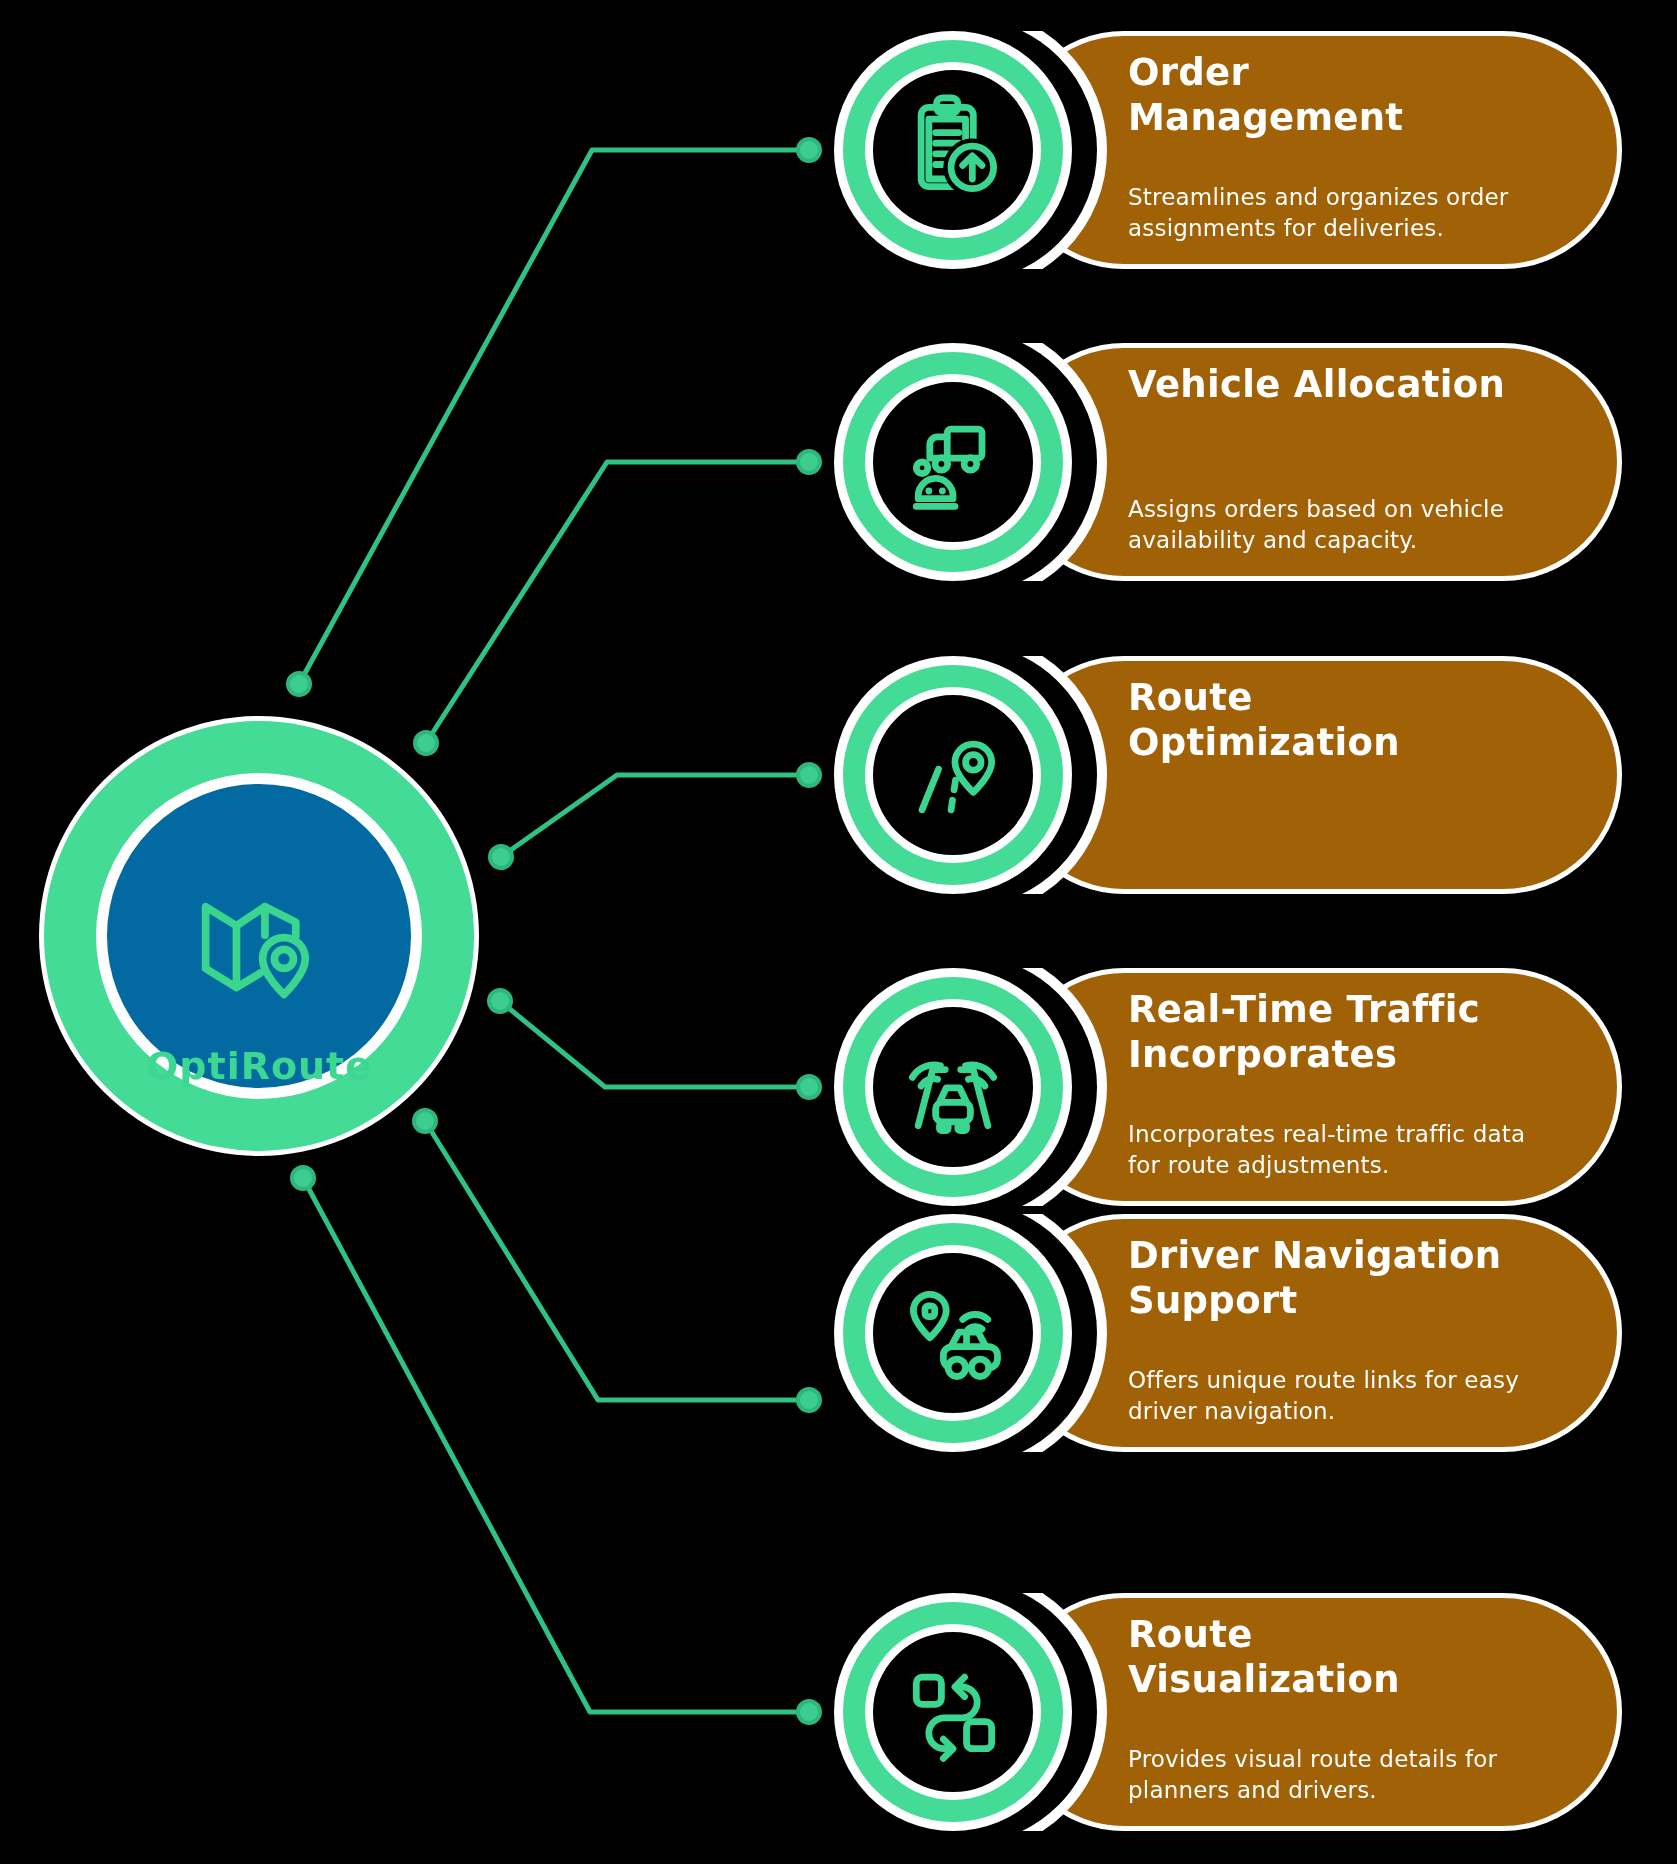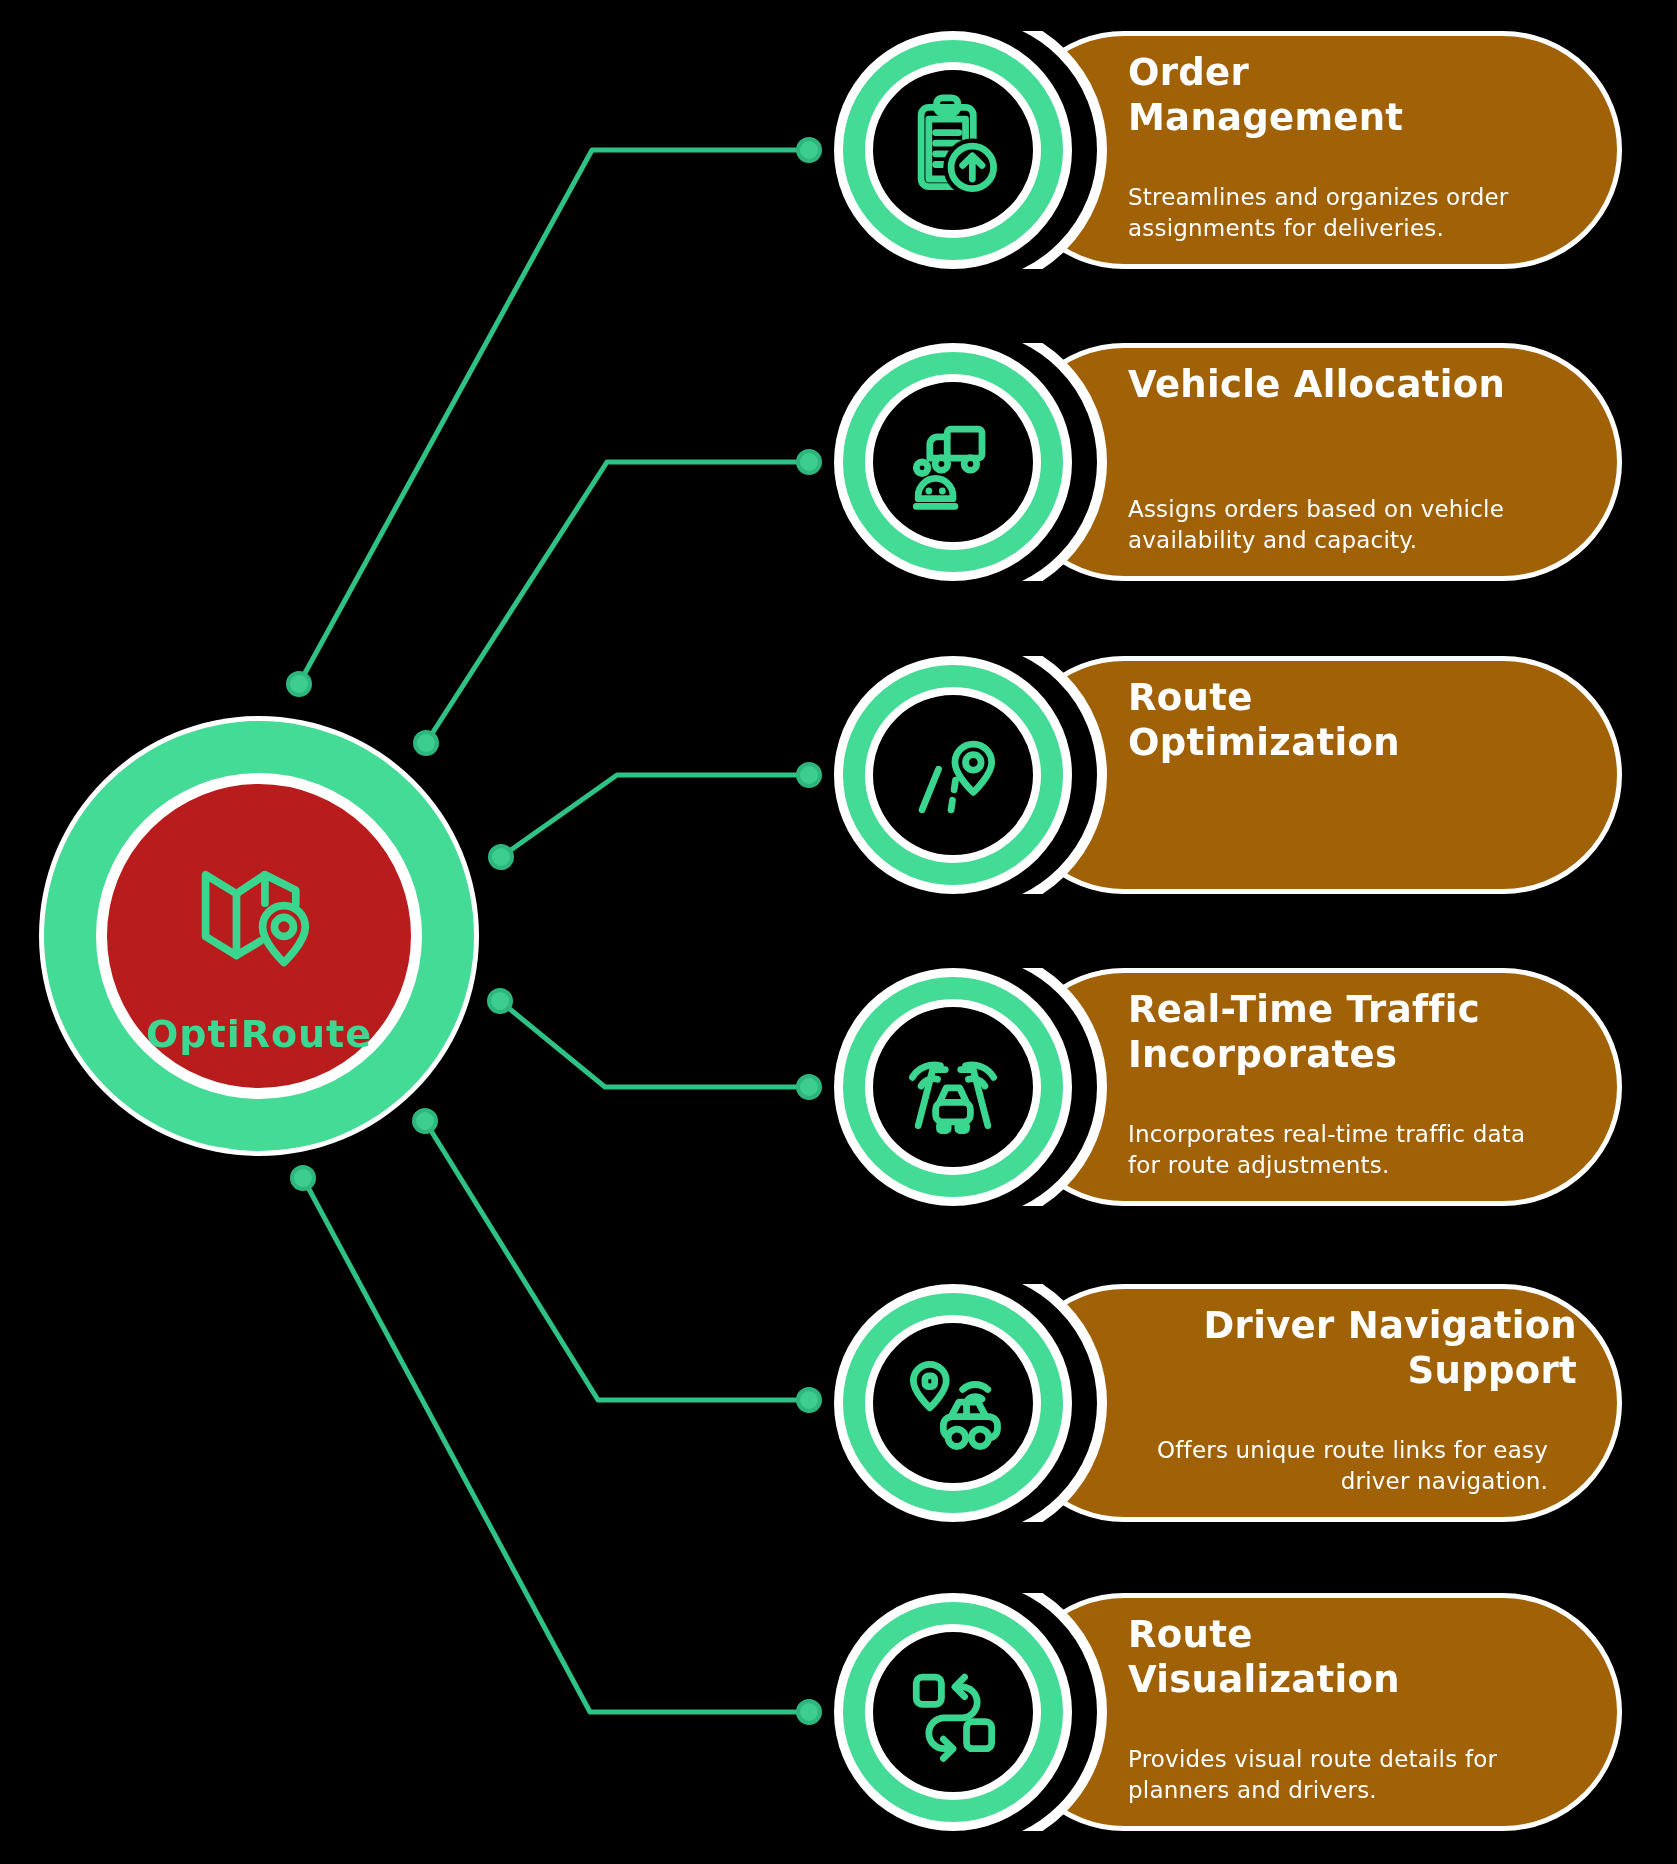--- a/index.html
+++ b/index.html
@@ -5,23 +5,23 @@
   html,body { margin:0; padding:0; background:#000; }
   .canvas {
     position:relative; width:1677px; height:1864px; background:#000;
     font-family:"DejaVu Sans","Liberation Sans",sans-serif; overflow:hidden;
   }
   svg.connectors { position:absolute; left:0; top:0; z-index:0; }
 
   
   .hub { position:absolute; left:44px; top:721px; width:430px; height:430px;
          border-radius:50%; background:#43DB96; box-shadow:0 0 0 5px #fff; z-index:2; }
-  .hub-inner { position:absolute; inset:52px; border-radius:50%; background:#b91c1c;
+  .hub-inner { position:absolute; inset:52px; border-radius:50%; background:#0369a1;
          border:11px solid #fff; box-sizing:border-box; display:flex; flex-direction:column;
-         align-items:center; justify-content:center; padding-top:16px; }
+         align-items:center; justify-content:flex-end; padding-top:16px; }
   .hub-icon { width:178px; height:178px; color:#3AD68F; }
   .hub-label { margin-top:2px; color:#3CD792; font-size:38px; font-weight:bold; letter-spacing:1px; }
 
   
   .row { position:absolute; left:0; width:1677px; height:238px; z-index:1; }
   .card { position:absolute; left:1005px; top:0; width:617px; height:238px; box-sizing:border-box;
           background:#a16207; border:5px solid #fff; border-radius:119px;
           display:flex; flex-direction:column; justify-content:space-between;
           padding:14px 40px 20px 118px; z-index:1; }
   .card-title { color:#fff; font-size:37px; font-weight:bold; line-height:1.22;
@@ -167,21 +167,21 @@
               <rect x="65" y="98" width="9" height="7" rx="2"></rect>
               <path d="M18,50 a26,26 0 0 1 29,-12"></path>
               <path d="M27,59 a15,15 0 0 1 17,-7"></path>
               <path d="M102,50 a26,26 0 0 0 -29,-12"></path>
               <path d="M93,59 a15,15 0 0 0 -17,-7"></path>
             </svg>
           </div>
       </div>
     </div>
 
-    <div class="row" style="top: 1284px; text-align: right;">
+    <div class="row" style="top: 1214px;">
       <div class="card">
         <div class="card-title">Driver Navigation
 Support</div>
         <div class="card-desc">Offers unique route links for easy driver navigation.</div>
       </div>
       <div class="bite-clip">
           <div class="bite"></div>
         </div>
       <div class="badge">
         <div class="badge-inner">

